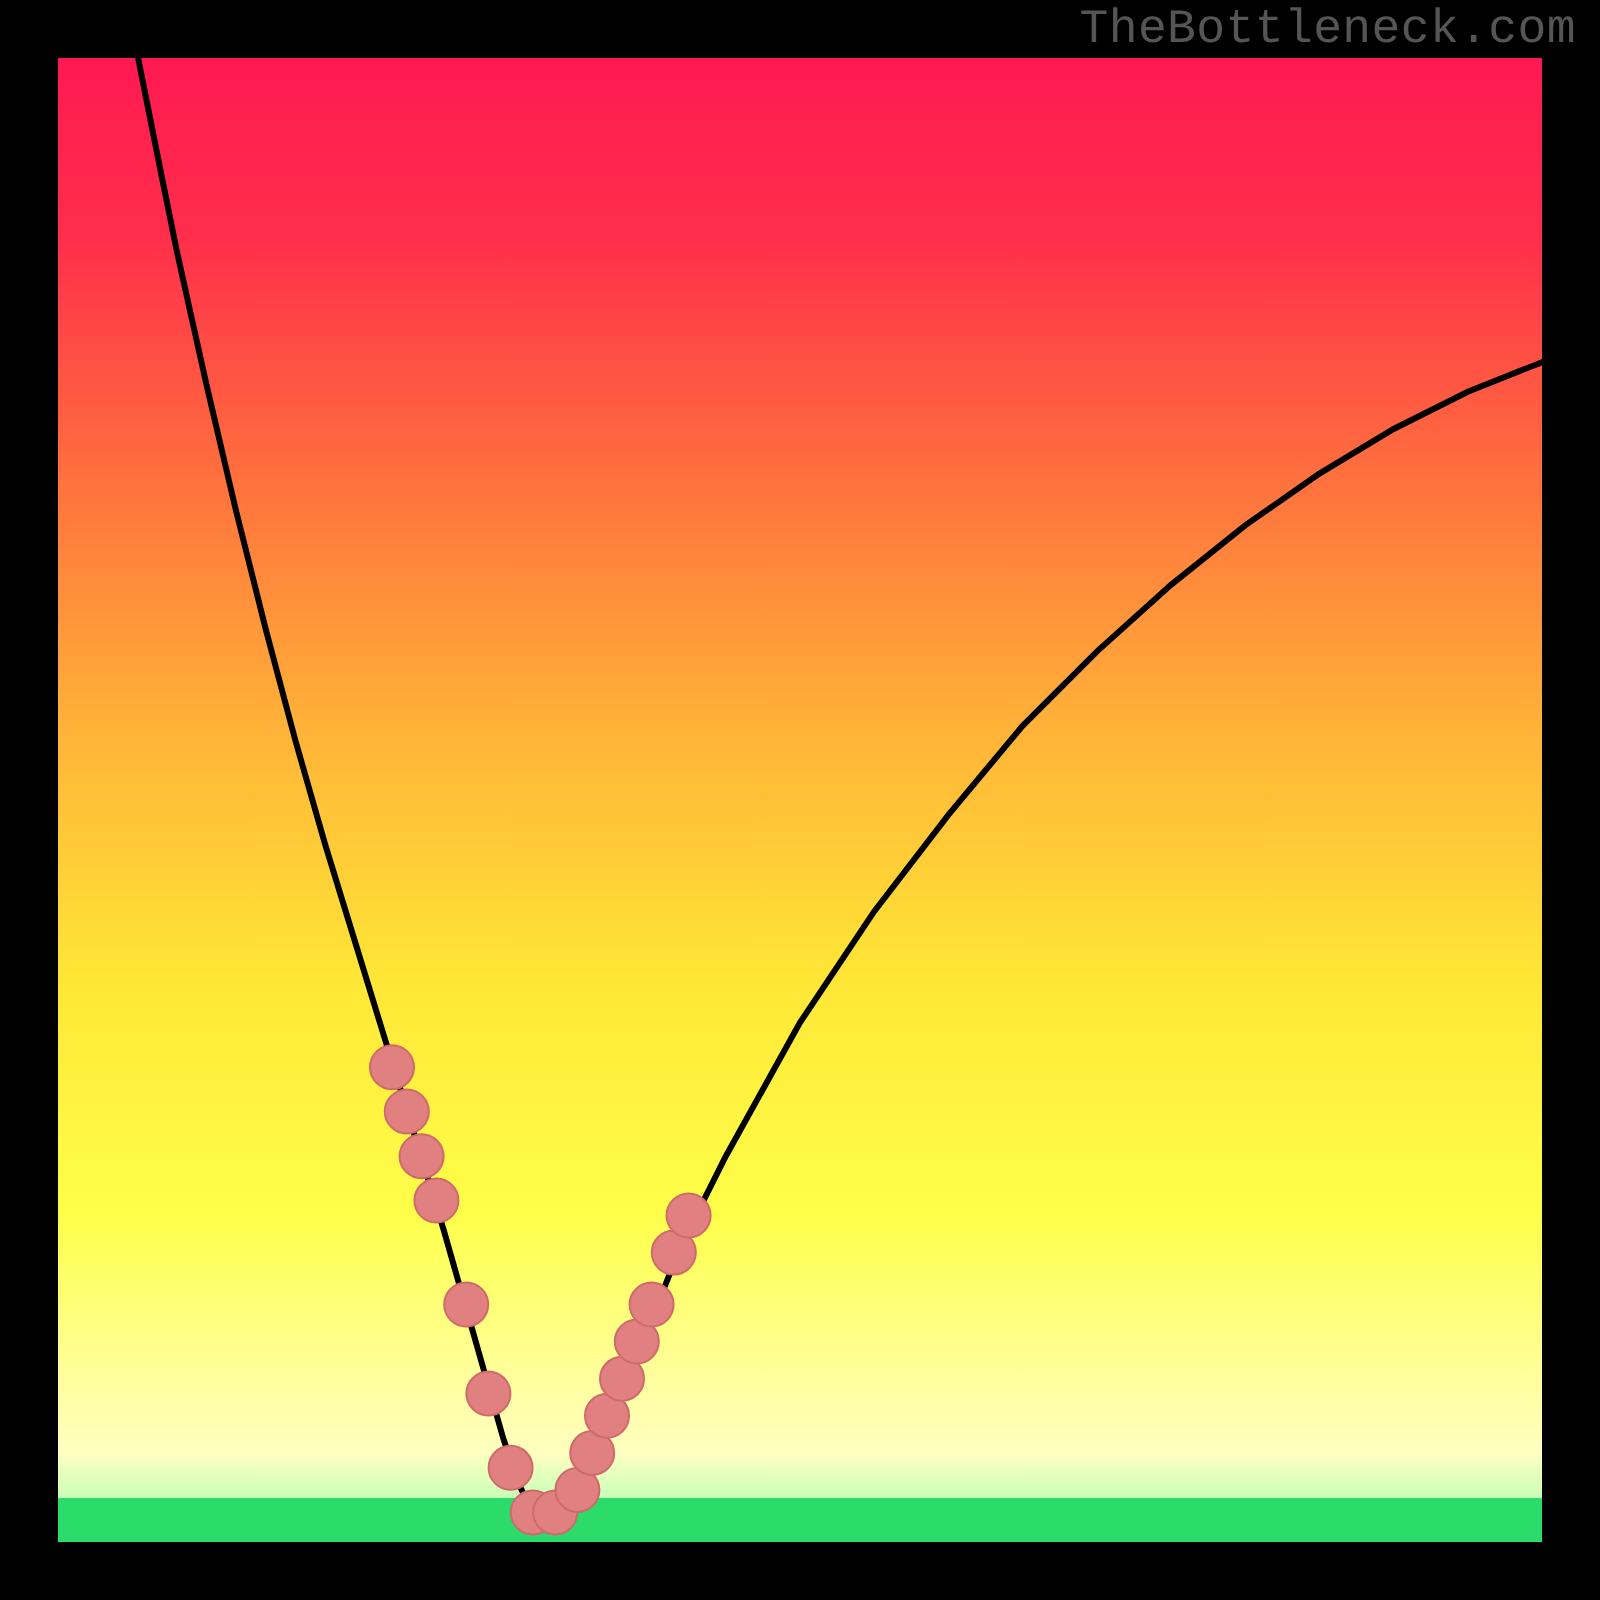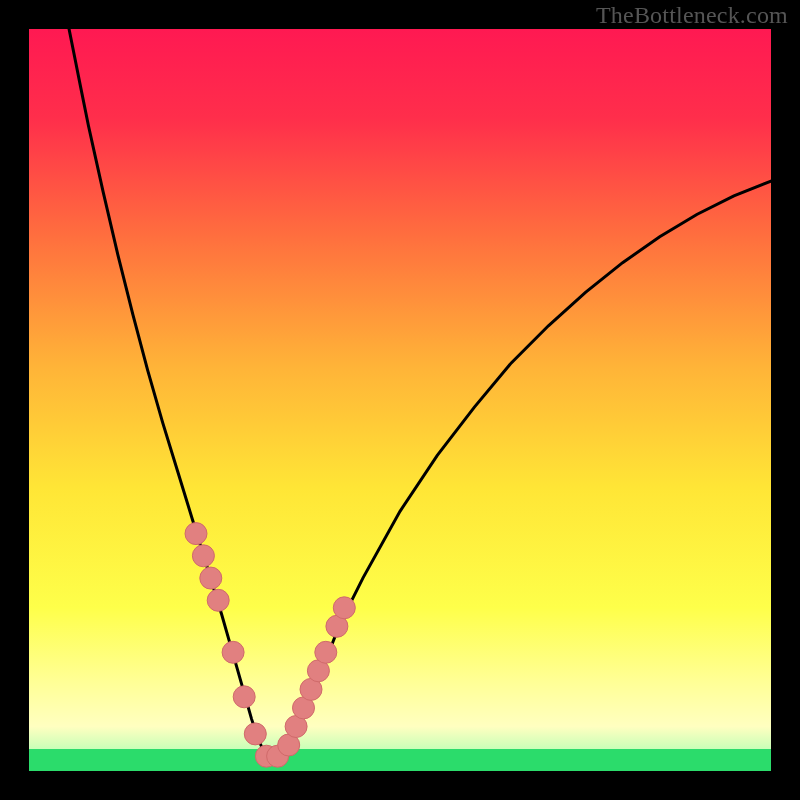--- a/index.html
+++ b/index.html
@@ -22,21 +22,21 @@
     position: absolute;
     left: 29px;
     top: 29px;
     width: 742px;
     height: 742px;
   }
   .watermark {
     position: absolute;
     top: 2px;
     right: 12px;
-    font-family: Liberation Serif, serif;
+    font-family: Liberation Mono, monospace;
     font-size: 24px;
     font-weight: 500;
     color: #555;
     letter-spacing: 0.2px;
     user-select: none;
   }
 </style>
 </head>
 <body>
 

